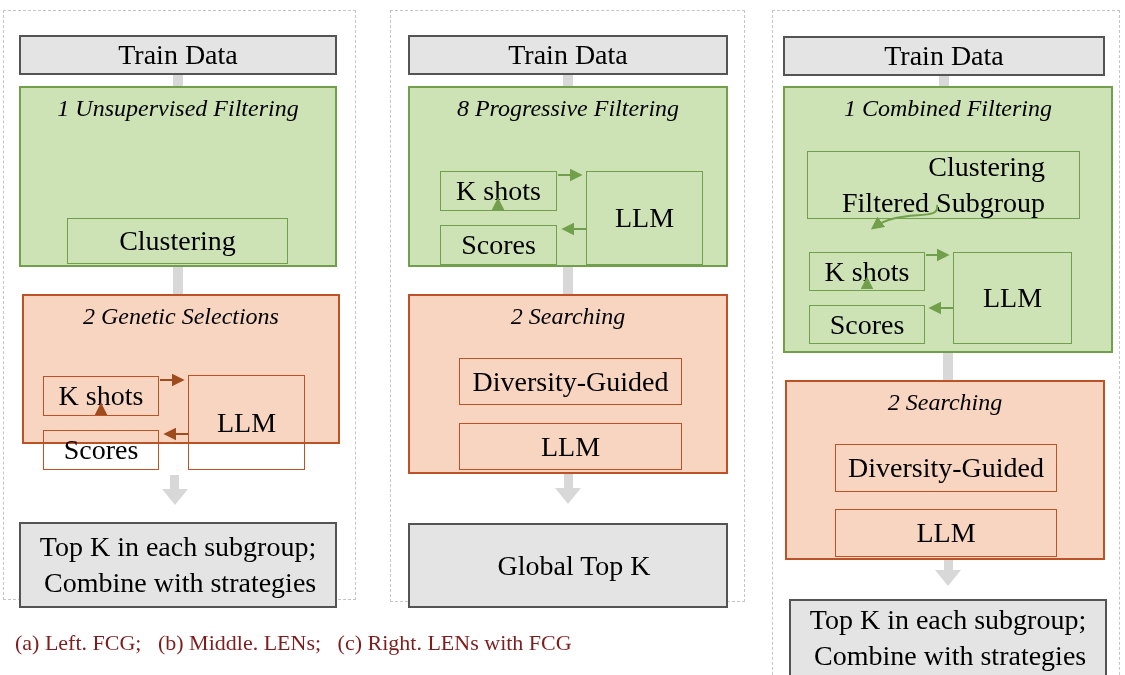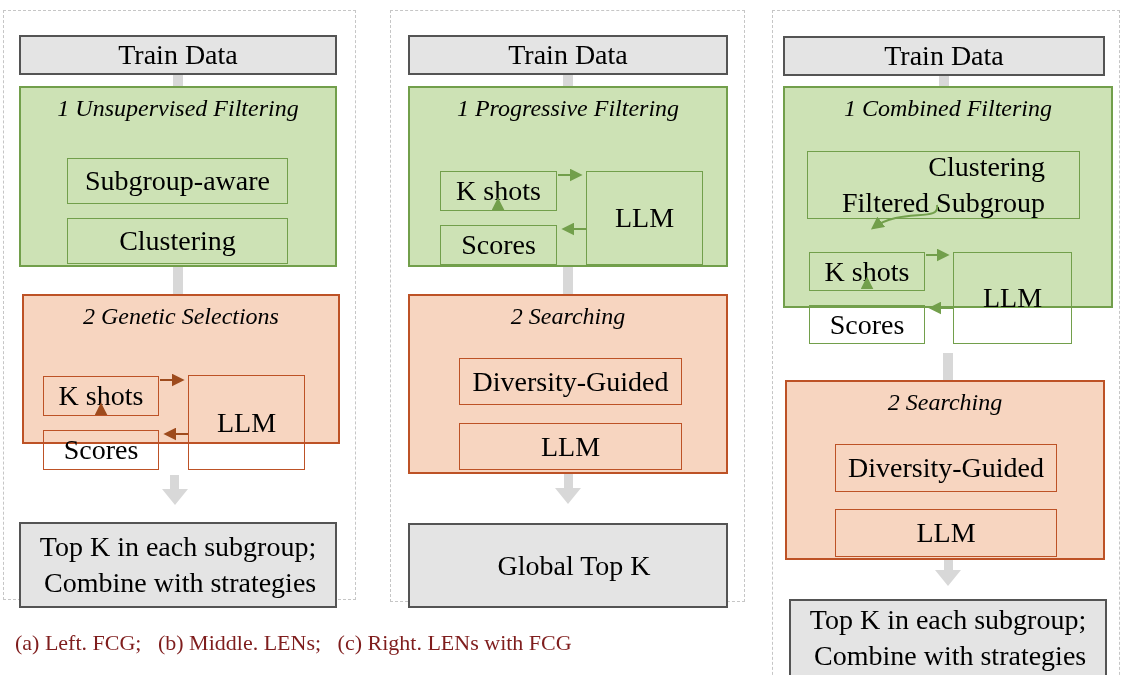--- a/index.html
+++ b/index.html
@@ -39,21 +39,20 @@
   <div class="connector" style="left:173px; top:59px;  width:10px; height:27px;"></div>
   <div class="connector" style="left:173px; top:267px; width:10px; height:27px;"></div>
   <div class="connector" style="left:170px; top:475px; width:9px;  height:15px;"></div>
   <div class="arrowhead" style="left:162px; top:489px;"></div>
 
   <div class="box gray" style="left:19px; top:19px; width:318px; height:40px;">Train Data</div>
 
   <div class="stage green-stage" style="left:19px; top:86px; width:318px; height:181px;">
     <div class="stage-title">1 Unsupervised Filtering</div>
   </div>
-  <div class="box green-inner" style="left:67px; top:142px; width:221px; height:46px;">Subgroup-aware</div>
   <div class="box green-inner" style="left:67px; top:202px; width:221px; height:46px;">Clustering</div>
 
   <div class="stage orange-stage" style="left:22px; top:294px; width:318px; height:150px;">
     <div class="stage-title">2 Genetic Selections</div>
   </div>
   <div class="box orange-inner" style="left:43px; top:360px; width:116px; height:40px;">K shots</div>
   <div class="box orange-inner" style="left:43px; top:414px; width:116px; height:40px;">Scores</div>
   <div class="box orange-inner" style="left:188px; top:359px; width:117px; height:95px;">LLM</div>
 
   <div class="box gray" style="left:19px; top:506px; width:318px; height:86px;">Top K in each subgroup;
@@ -62,21 +61,21 @@
   <div class="panel" style="left:390px; top:10px; width:355px; height:592px;"></div>
 
   <div class="connector" style="left:563px; top:59px;  width:10px; height:27px;"></div>
   <div class="connector" style="left:563px; top:267px; width:10px; height:27px;"></div>
   <div class="connector" style="left:564px; top:474px; width:9px;  height:15px;"></div>
   <div class="arrowhead" style="left:555px; top:488px;"></div>
 
   <div class="box gray" style="left:408px; top:19px; width:320px; height:40px;">Train Data</div>
 
   <div class="stage green-stage" style="left:408px; top:86px; width:320px; height:181px;">
-    <div class="stage-title">1 Progressive Filtering</div>
+    <div class="stage-title">8 Progressive Filtering</div>
   </div>
   <div class="box green-inner" style="left:440px; top:155px; width:117px; height:40px;">K shots</div>
   <div class="box green-inner" style="left:440px; top:209px; width:117px; height:40px;">Scores</div>
   <div class="box green-inner" style="left:586px; top:155px; width:117px; height:94px;">LLM</div>
 
   <div class="stage orange-stage" style="left:408px; top:294px; width:320px; height:180px;">
     <div class="stage-title">2 Searching</div>
   </div>
   <div class="box orange-inner" style="left:459px; top:342px; width:223px; height:47px;">Diversity-Guided</div>
   <div class="box orange-inner" style="left:459px; top:407px; width:223px; height:47px;">LLM</div>
@@ -85,21 +84,21 @@
 
   <div class="panel" style="left:772px; top:10px; width:348px; height:700px;"></div>
 
   <div class="connector" style="left:939px; top:58px;  width:10px; height:28px;"></div>
   <div class="connector" style="left:943px; top:353px; width:10px; height:27px;"></div>
   <div class="connector" style="left:944px; top:560px; width:9px;  height:11px;"></div>
   <div class="arrowhead" style="left:935px; top:570px;"></div>
 
   <div class="box gray" style="left:783px; top:20px; width:322px; height:40px;">Train Data</div>
 
-  <div class="stage green-stage" style="left:783px; top:86px; width:330px; height:222px;">
+  <div class="stage green-stage" style="left:783px; top:86px; width:330px; height:267px;">
     <div class="stage-title">1 Combined Filtering</div>
   </div>
   <div class="box green-inner" style="left:807px; top:135px; width:273px; height:68px;">Clustering
 Filtered Subgroup</div>
   <div class="box green-inner" style="left:809px; top:236px; width:116px; height:39px;">K shots</div>
   <div class="box green-inner" style="left:809px; top:289px; width:116px; height:39px;">Scores</div>
   <div class="box green-inner" style="left:953px; top:236px; width:119px; height:92px;">LLM</div>
 
   <div class="stage orange-stage" style="left:785px; top:380px; width:320px; height:180px;">
     <div class="stage-title">2 Searching</div>

